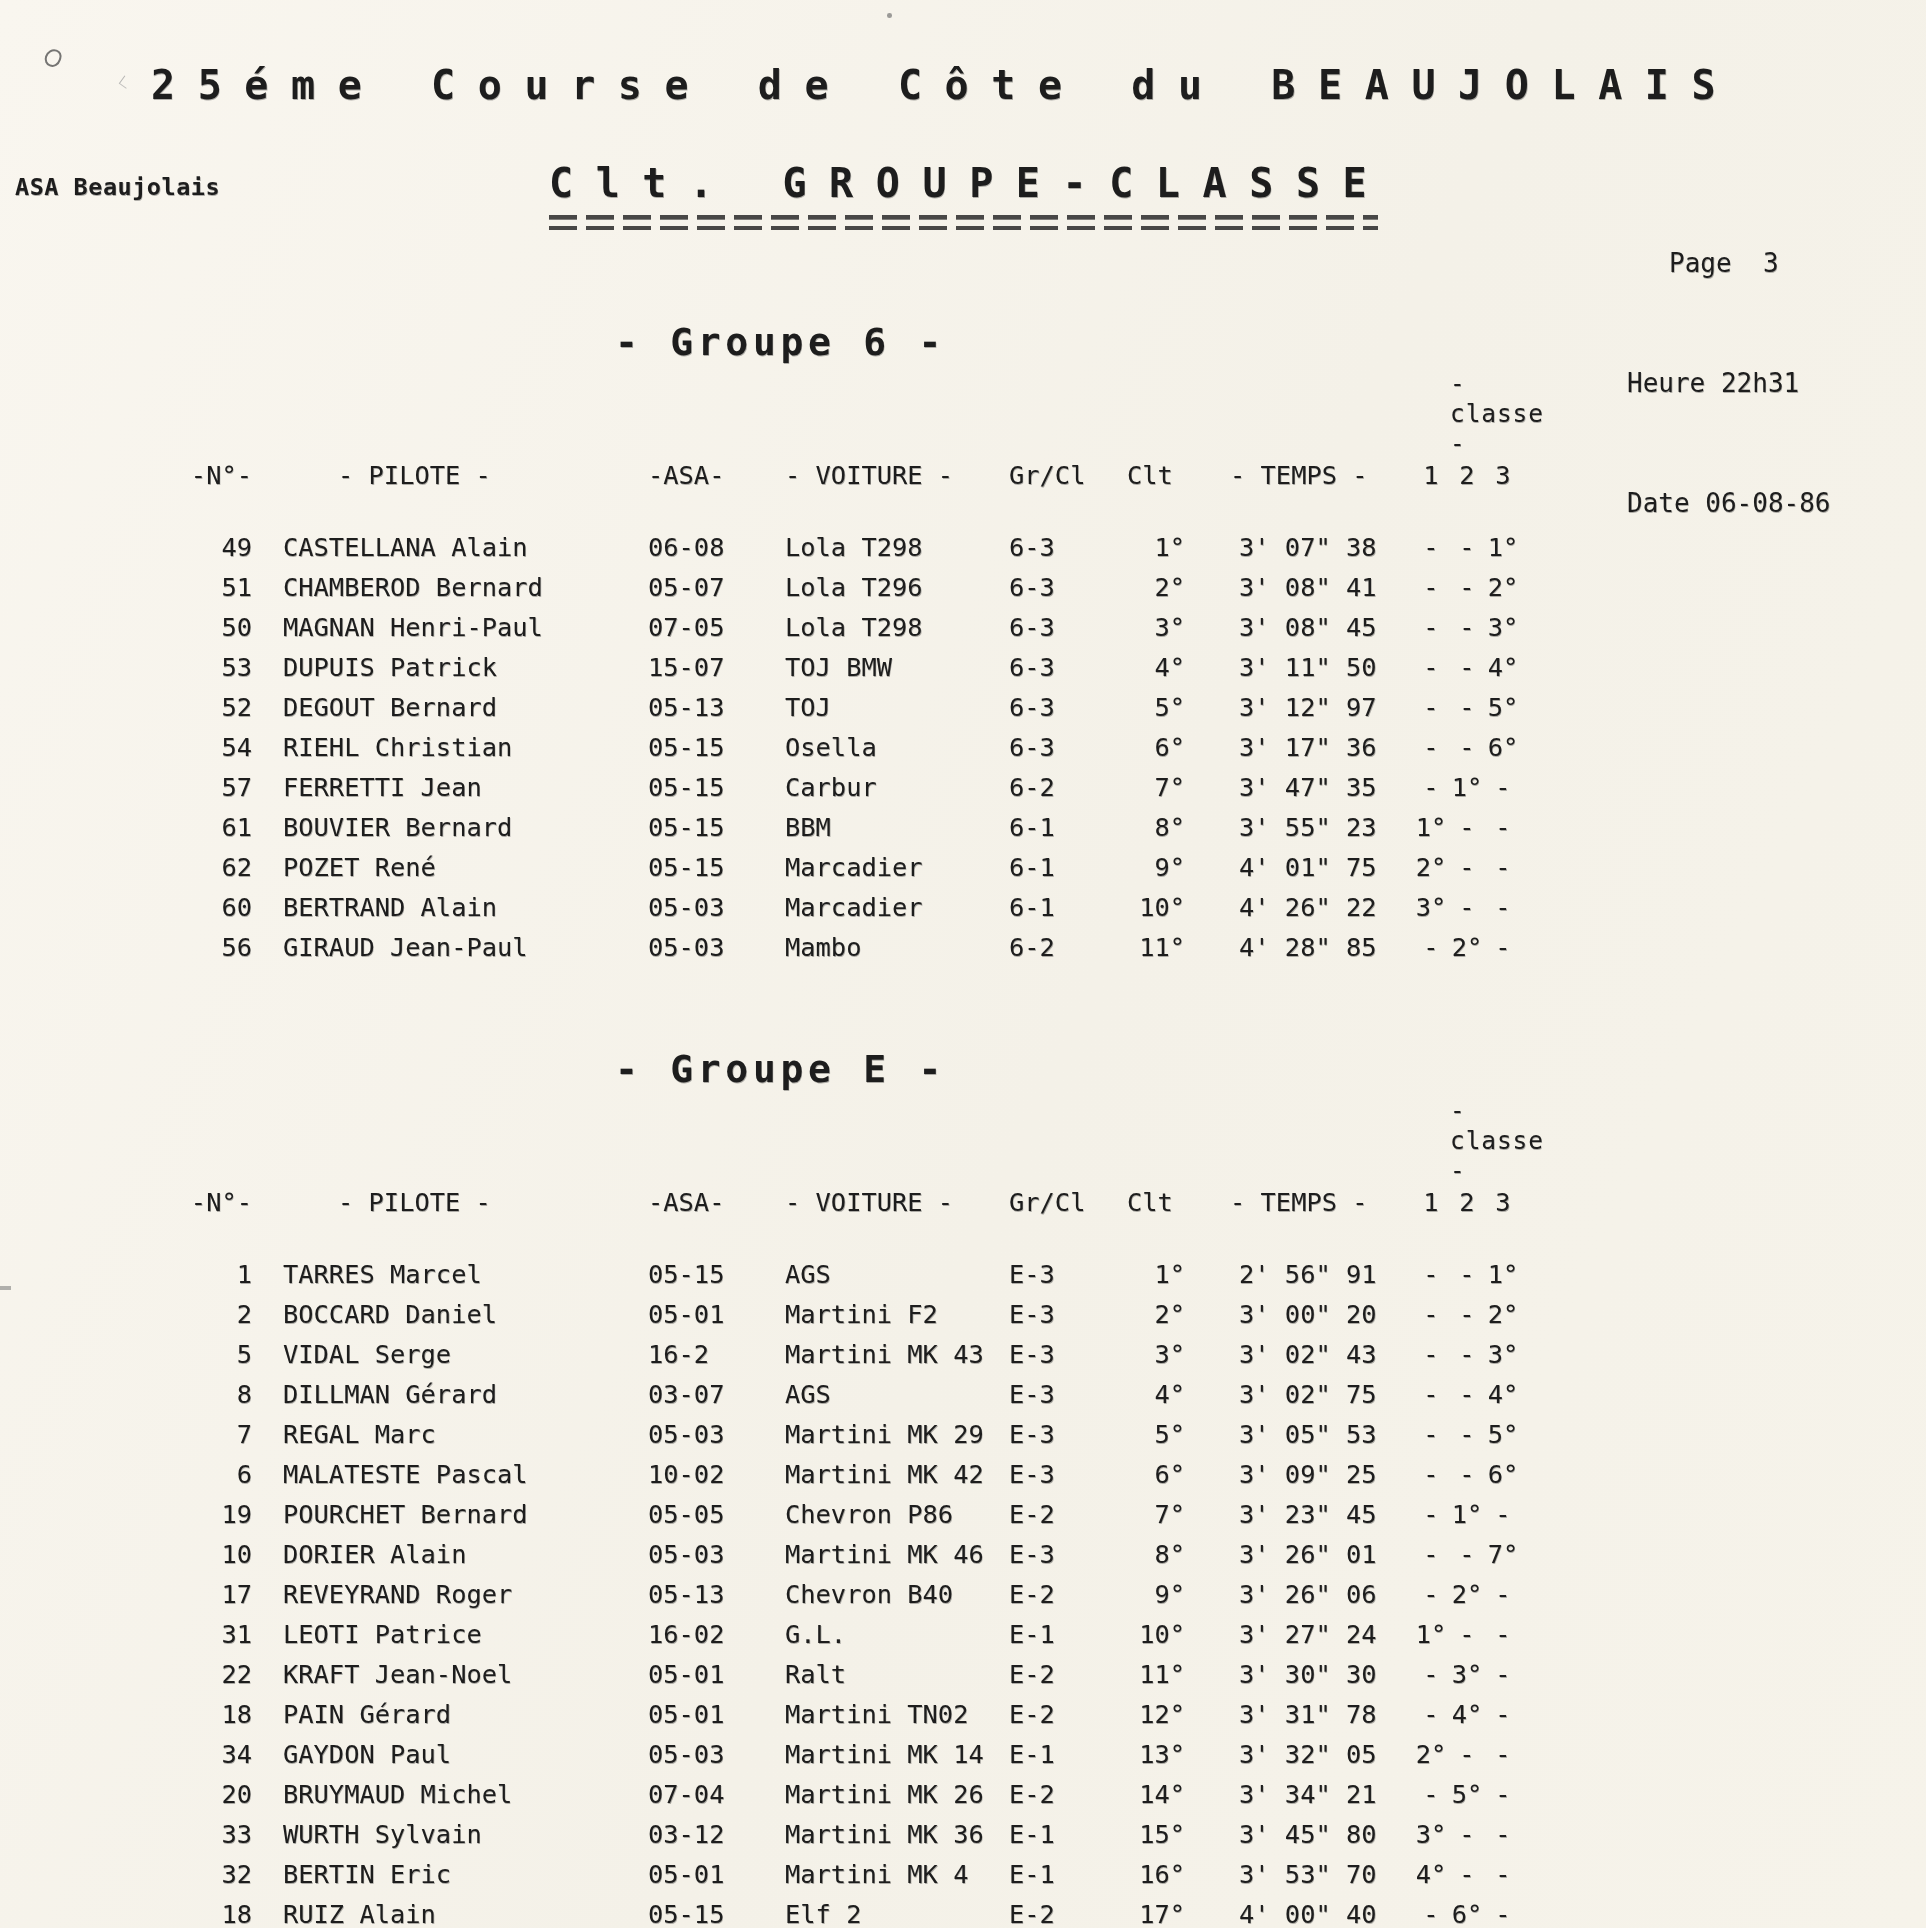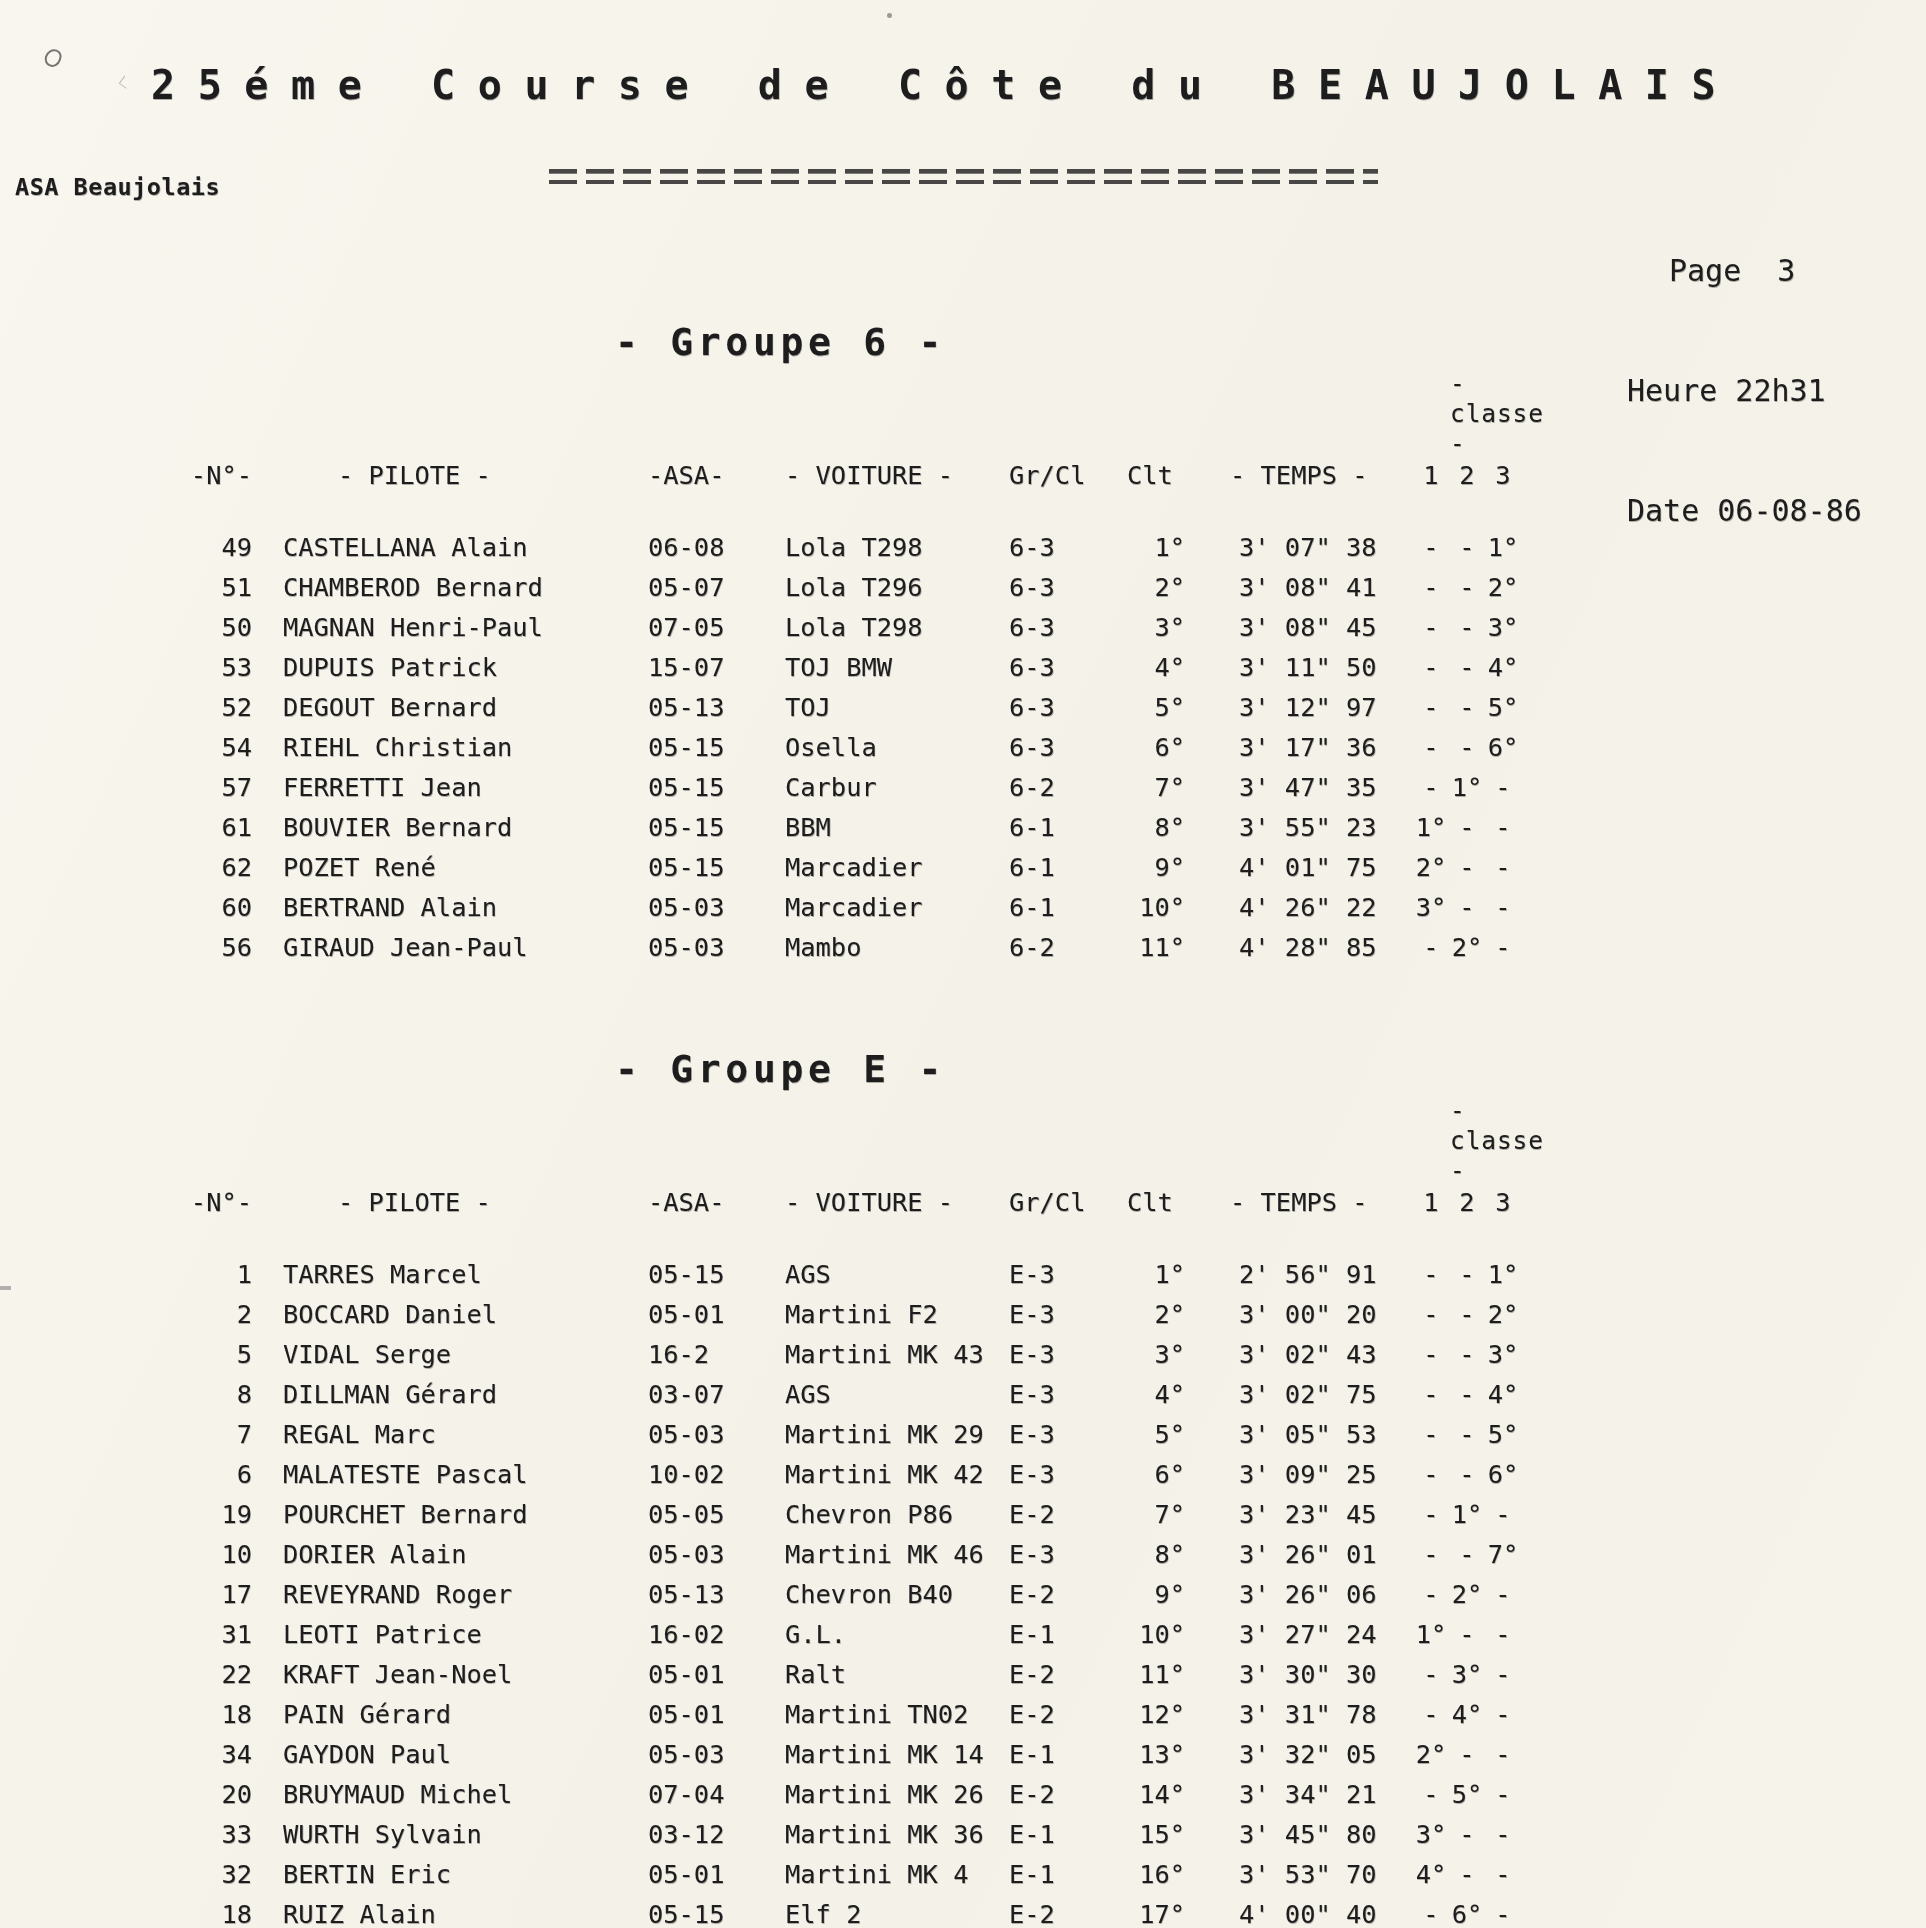--- a/index.html
+++ b/index.html
@@ -42,22 +42,22 @@
     font-size: 40px; font-weight: bold; letter-spacing: 22.6px; white-space: nowrap;
   }
   .dbl-underline {
     margin-top: 9.4px; width: 829px; height: 15px;
     background:
       repeating-linear-gradient(90deg, #2a2a2a 0 28px, transparent 28px 37px) 0 0 / 100% 4.7px no-repeat,
       repeating-linear-gradient(90deg, #2a2a2a 0 28px, transparent 28px 37px) 0 10.4px / 100% 4.7px no-repeat;
     opacity: .85;
   }
   .meta {
-    position: absolute; left: 1627px; top: 171px;
-    font-size: 30px; line-height: 40px; white-space: pre;
+    position: absolute; left: 1627px; top: 163px;
+    font-size: 26px; line-height: 40px; white-space: pre;
   }
   .meta .page-num { padding-left: 42px; }
 
   #sections { position: absolute; left: 0; top: 320px; width: 1561px; }
   .section + .section { margin-top: 80px; }
   .gtitle {
     text-align: center; font-size: 38px; font-weight: bold;
     letter-spacing: 4.7px; line-height: 45px; white-space: pre;
   }
   .classe-label {
@@ -90,20 +90,21 @@
   <div class="artifact a1"></div>
   <div class="artifact a2"></div>
   <div class="artifact a3"></div>
   <div class="artifact a4"></div>
 
   <div class="title">25éme Course de Côte du BEAUJOLAIS</div>
 
   <div class="org">ASA Beaujolais</div>
 
   <div class="doc-block">
+    <div class="doc-title">Clt. GROUPE-CLASSE</div>
     <div class="dbl-underline"></div>
   </div>
 
   <div class="meta">
     <div class="page-num">Page  3</div>
     <div>Heure 22h31</div>
     <div>Date 06-08-86</div>
   </div>
 
   <div id="sections">

